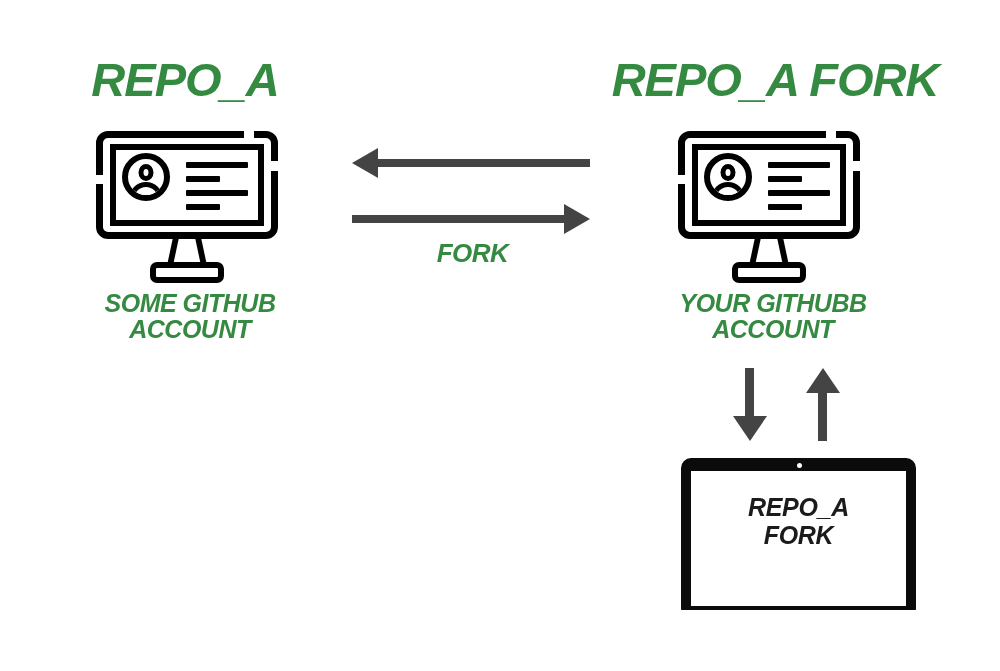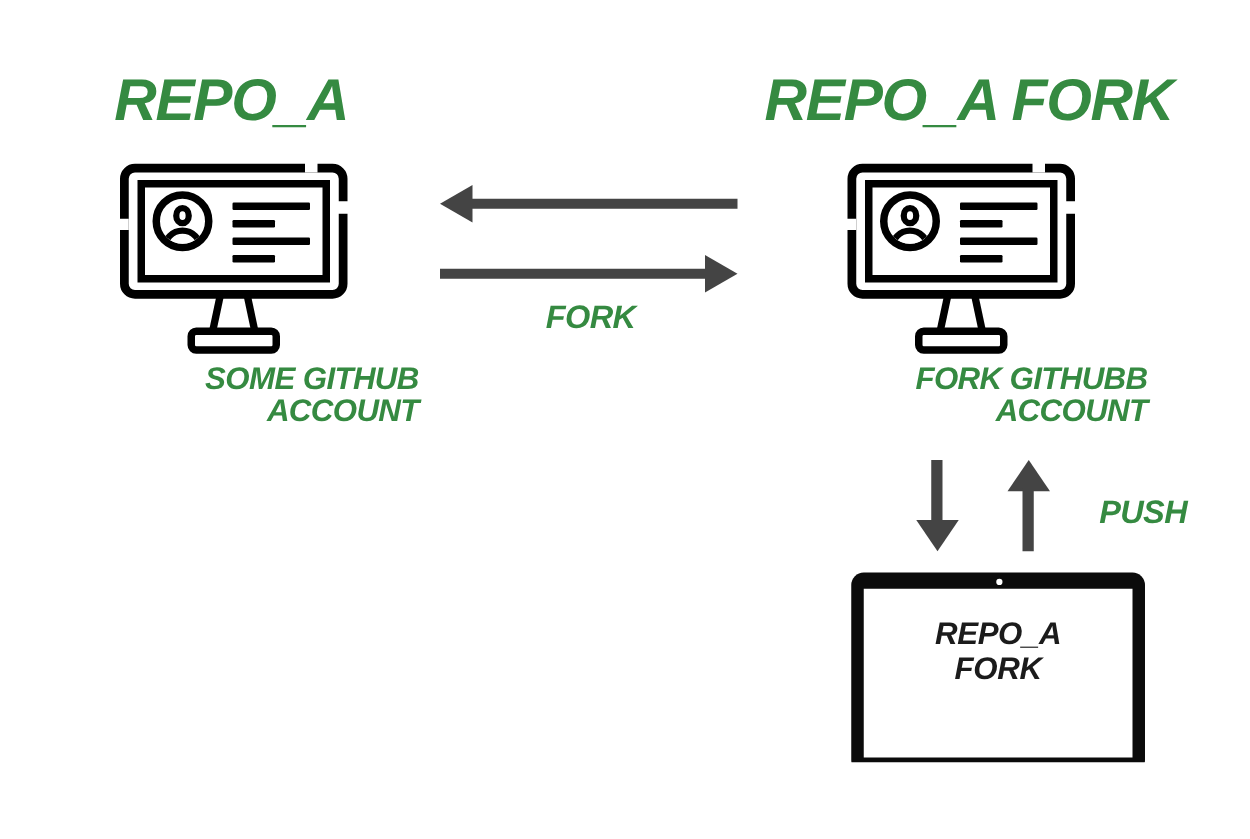--- a/index.html
+++ b/index.html
@@ -26,21 +26,20 @@
     text-align: center;
     white-space: pre-line;
     letter-spacing: -0.5px;
   }
   .title {
     font-size: 47px;
     letter-spacing: -1px;
   }
   .caption {
     font-size: 25px;
-    text-align: right;
   }
   .arrowlbl {
     font-size: 26px;
   }
   
   .monitor {
     position: absolute;
     width: 190px;
     height: 152px;
   }
@@ -281,35 +280,34 @@
       <div class="avatar-body"></div>
     </div>
     <div class="mline" style="left:90px; top:31px; width:62px;"></div>
     <div class="mline" style="left:90px; top:45px; width:34px;"></div>
     <div class="mline" style="left:90px; top:59px; width:62px;"></div>
     <div class="mline" style="left:90px; top:73px; width:34px;"></div>
     <div class="mon-neck"></div>
     <div class="mon-base"></div>
   </div>
 
-  <div class="lbl caption" style="left:628px; top:290px; width:290px;">FORK GITHUBB
+  <div class="lbl caption" style="left:628px; top:290px; width:290px;">YOUR GITHUBB
 ACCOUNT</div>
 
 
   <div class="varrow down" style="left:733px; top:368px; height:73px;">
     <div class="vshaft" style="top:0; height:50px;"></div>
     <div class="vhead"></div>
   </div>
 
   <div class="varrow up" style="left:806px; top:368px; height:73px;">
     <div class="vhead"></div>
     <div class="vshaft" style="top:23px; height:50px;"></div>
   </div>
 
-  <div class="lbl arrowlbl" style="left:857px; top:396px; width:115px;">PUSH</div>
 
   <div class="laptop" style="left:641px; top:458px; width:315px; height:182px;">
     <div class="lap-lid"></div>
     <div class="lap-screen"></div>
     <div class="lap-cam"></div>
     <div class="lap-text">REPO_A
 FORK</div>
     <div class="lap-base"></div>
     <div class="lap-notch"></div>
     <div class="lap-dash"></div>

